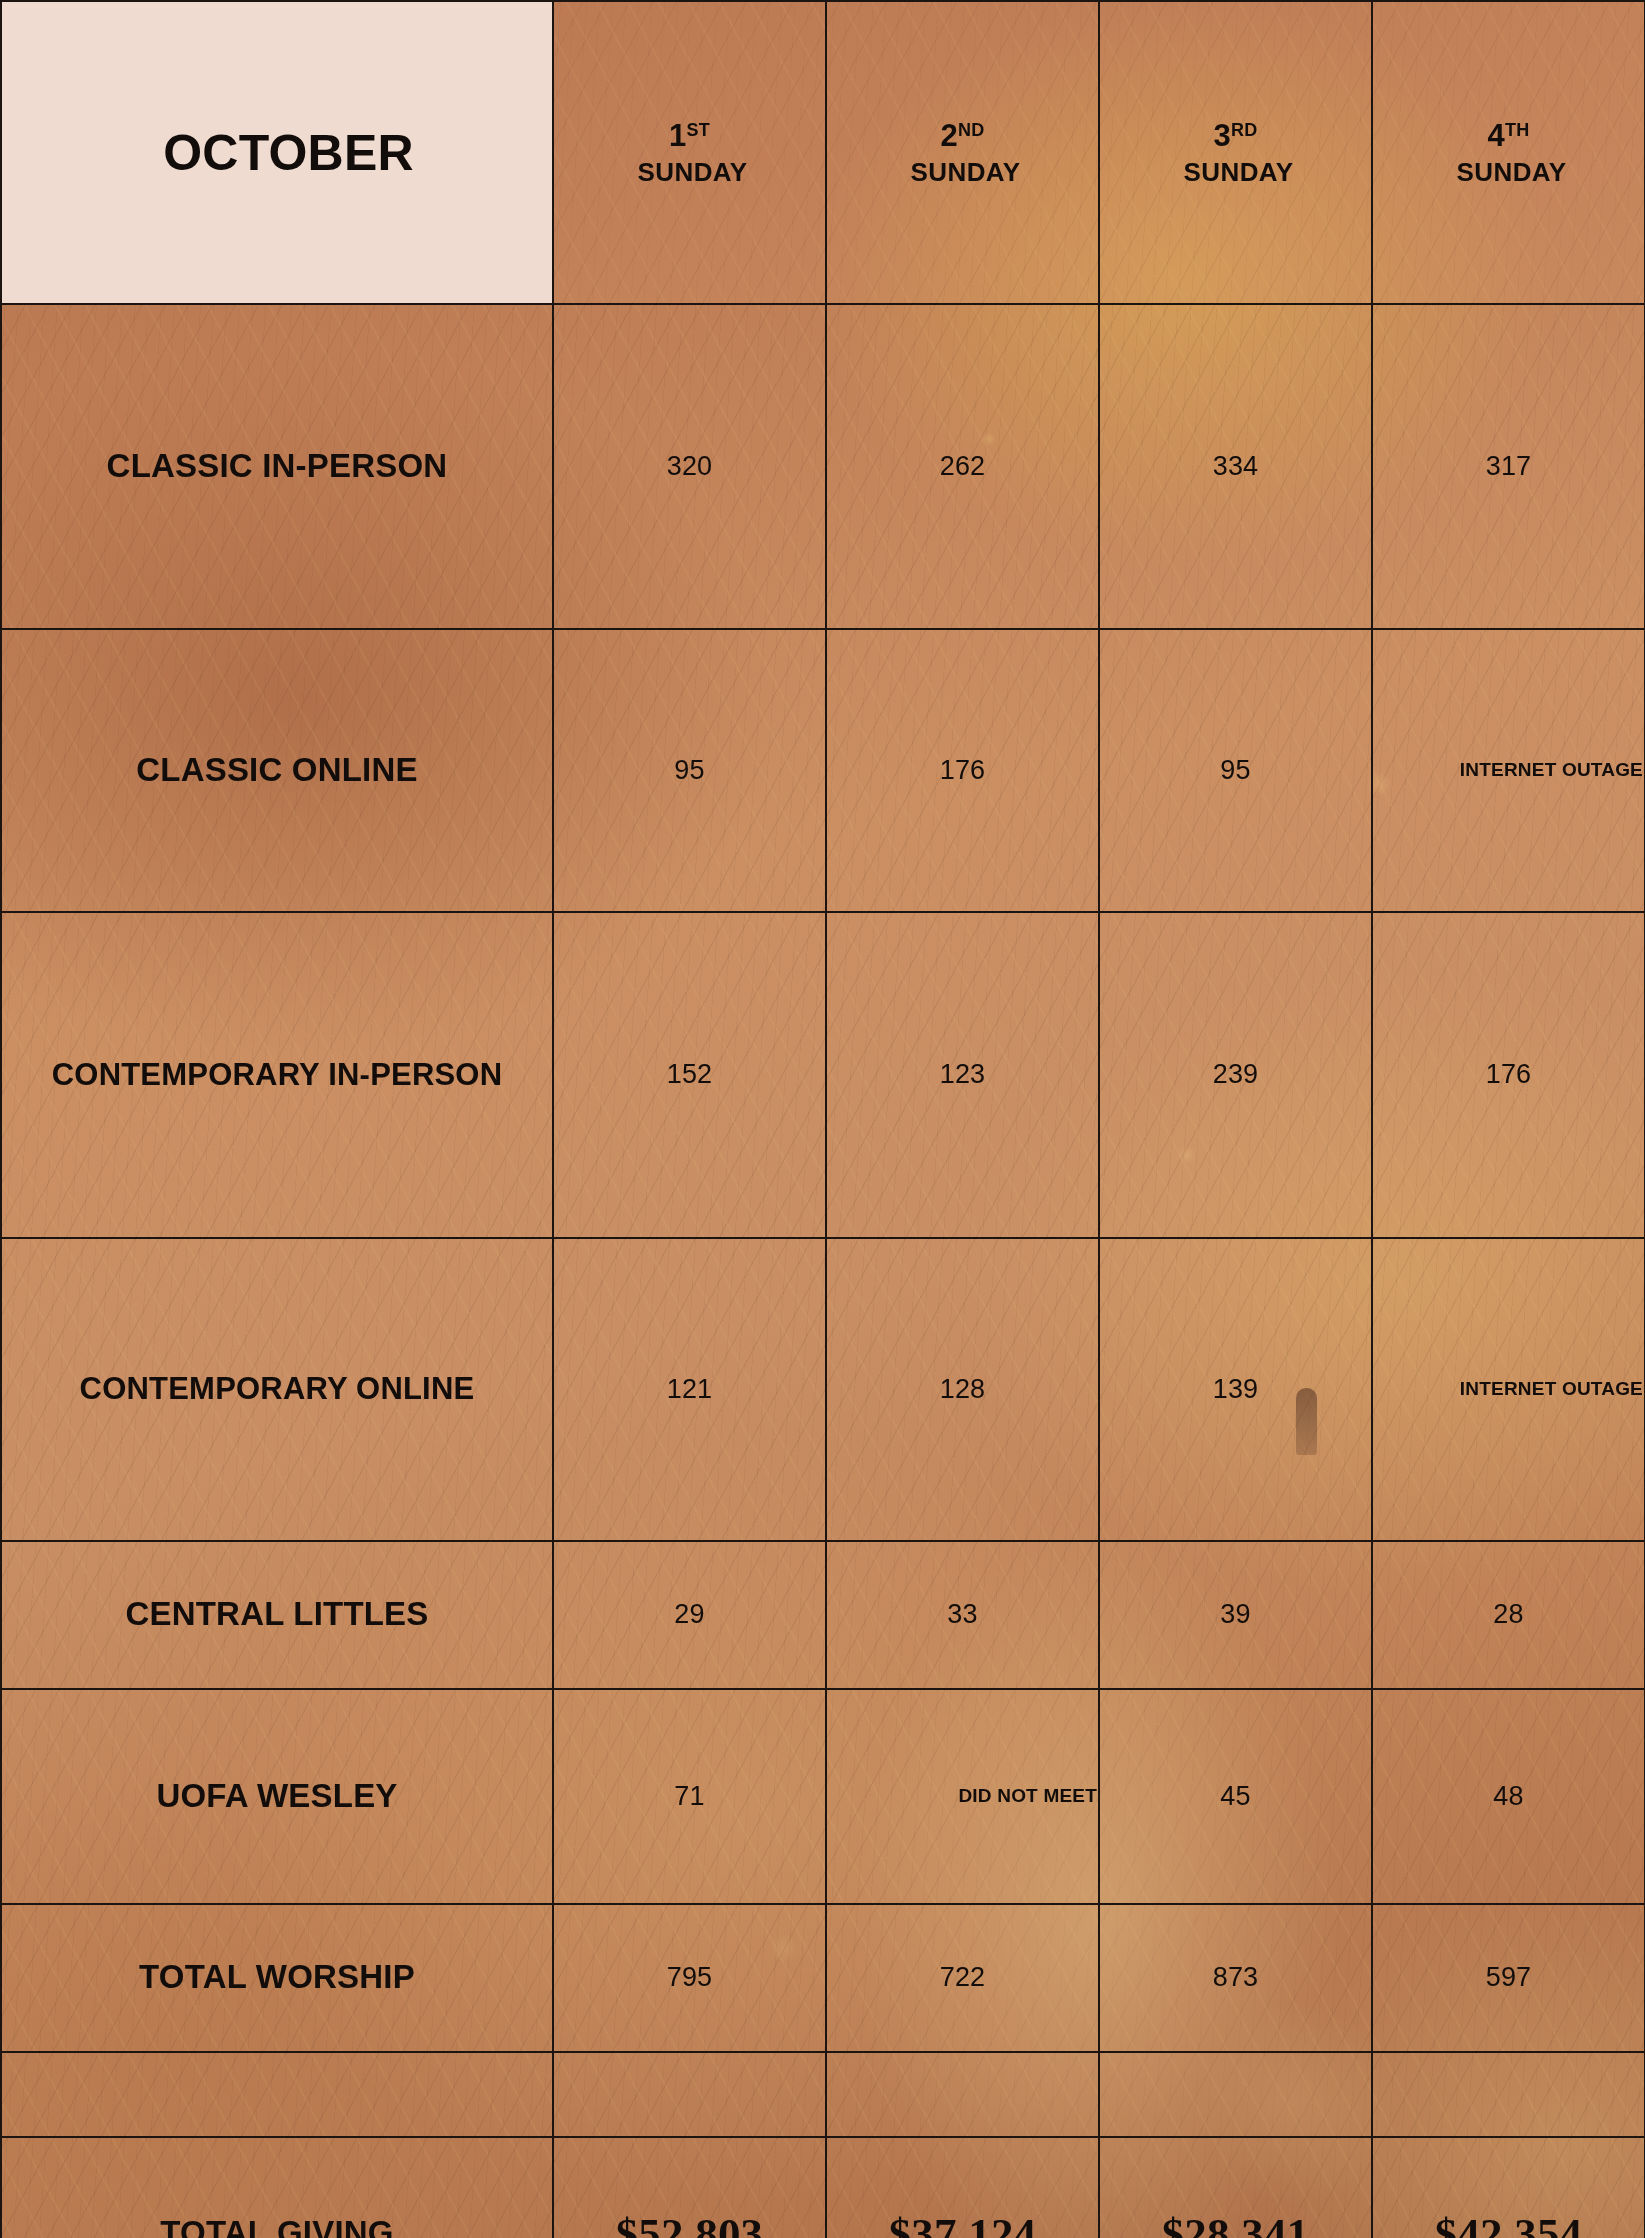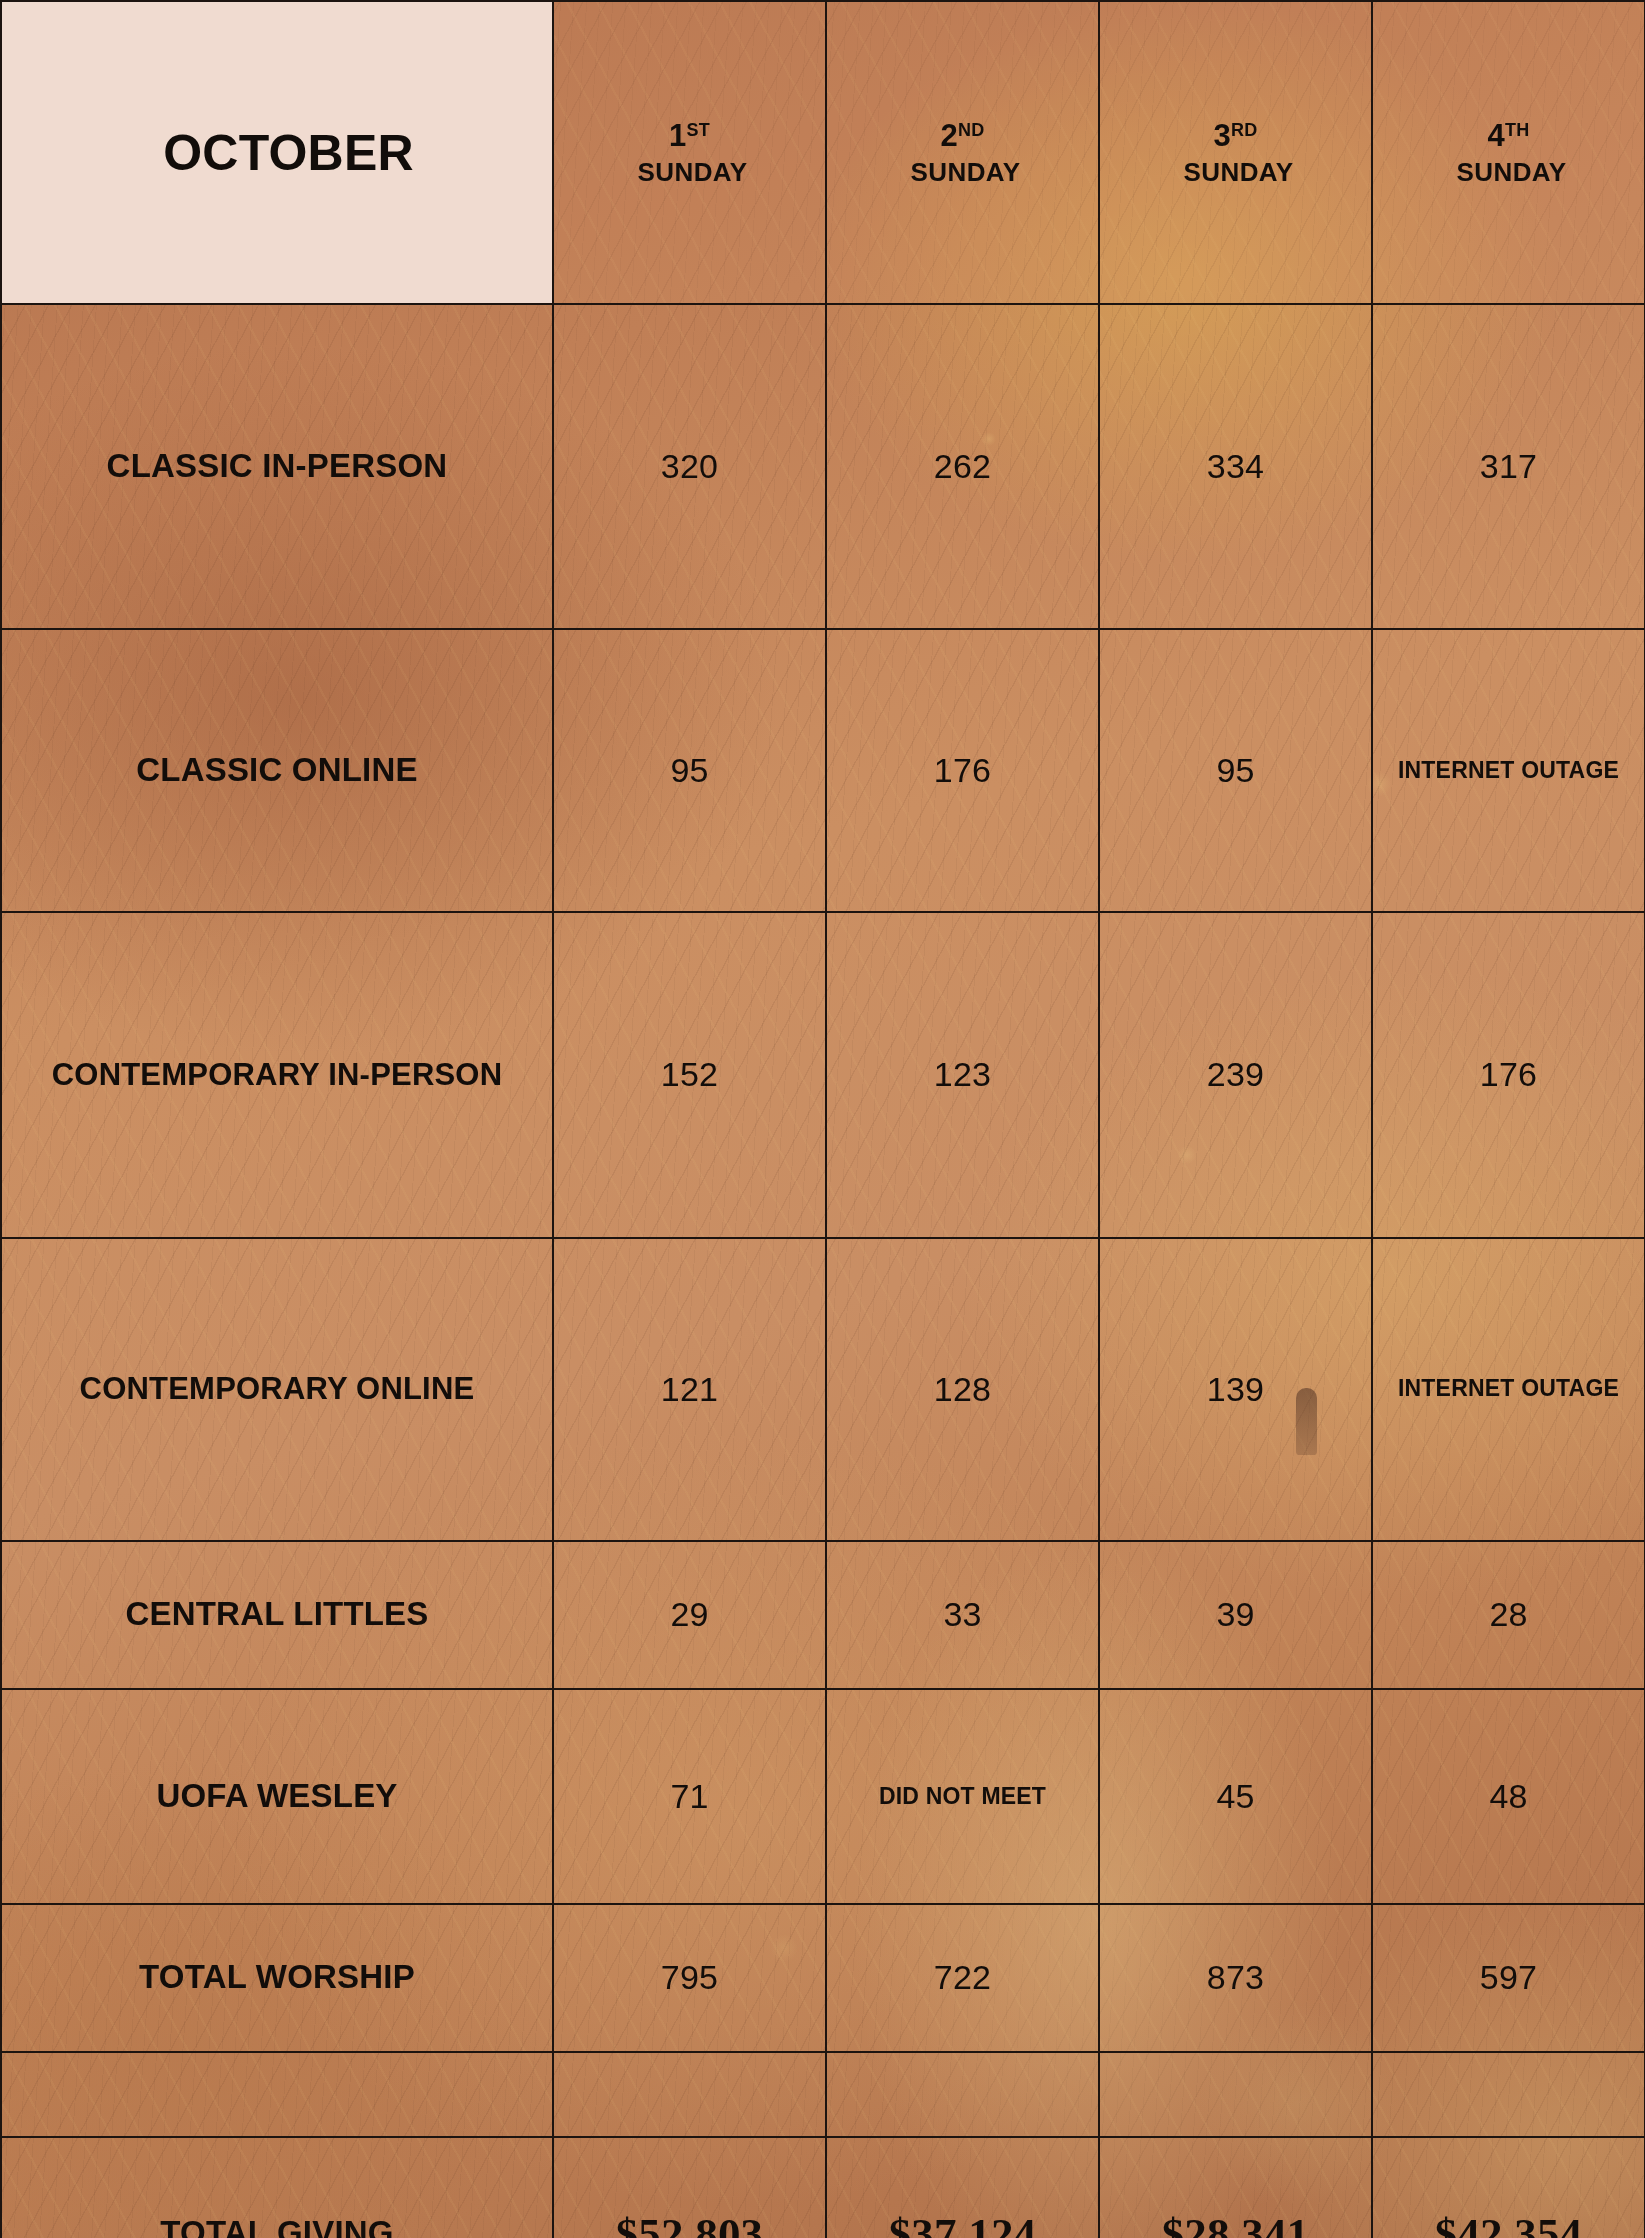--- a/index.html
+++ b/index.html
@@ -138,29 +138,30 @@
     font-weight: 700;
     line-height: 1.18;
     text-transform: uppercase;
     padding: 5px 8px;
   }
   .row-label.small { font-size: 31px; }
 
   
   .val {
     font-family: "Liberation Serif", serif;
-    font-size: 34px;
+    font-size: 27px;
     font-weight: 400;
   }
   .val.note {
     font-family: "Liberation Sans", sans-serif;
-    font-size: 23px;
+    font-size: 19px;
     font-weight: 700;
     line-height: 1.2;
     text-transform: uppercase;
+    text-align: right;
   }
   .val.money {
     font-family: "Liberation Serif", serif;
     font-size: 45px;
     font-weight: 700;
   }
   .spacer td { border-left: 2.2px solid #1c1410; border-right: 2.2px solid #1c1410; }
 
   .r-h   { height: 273px; }
   .r-1   { height: 293px; }

